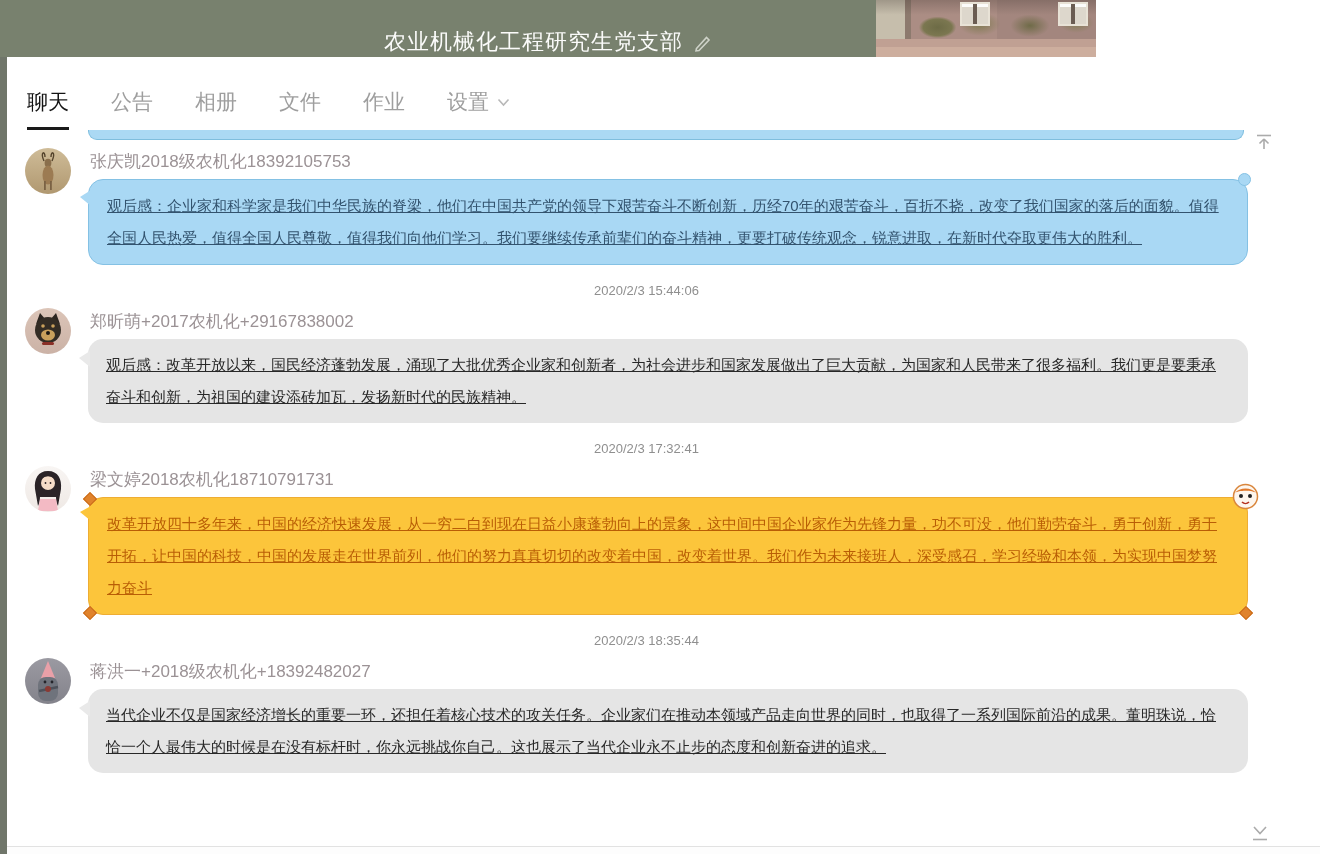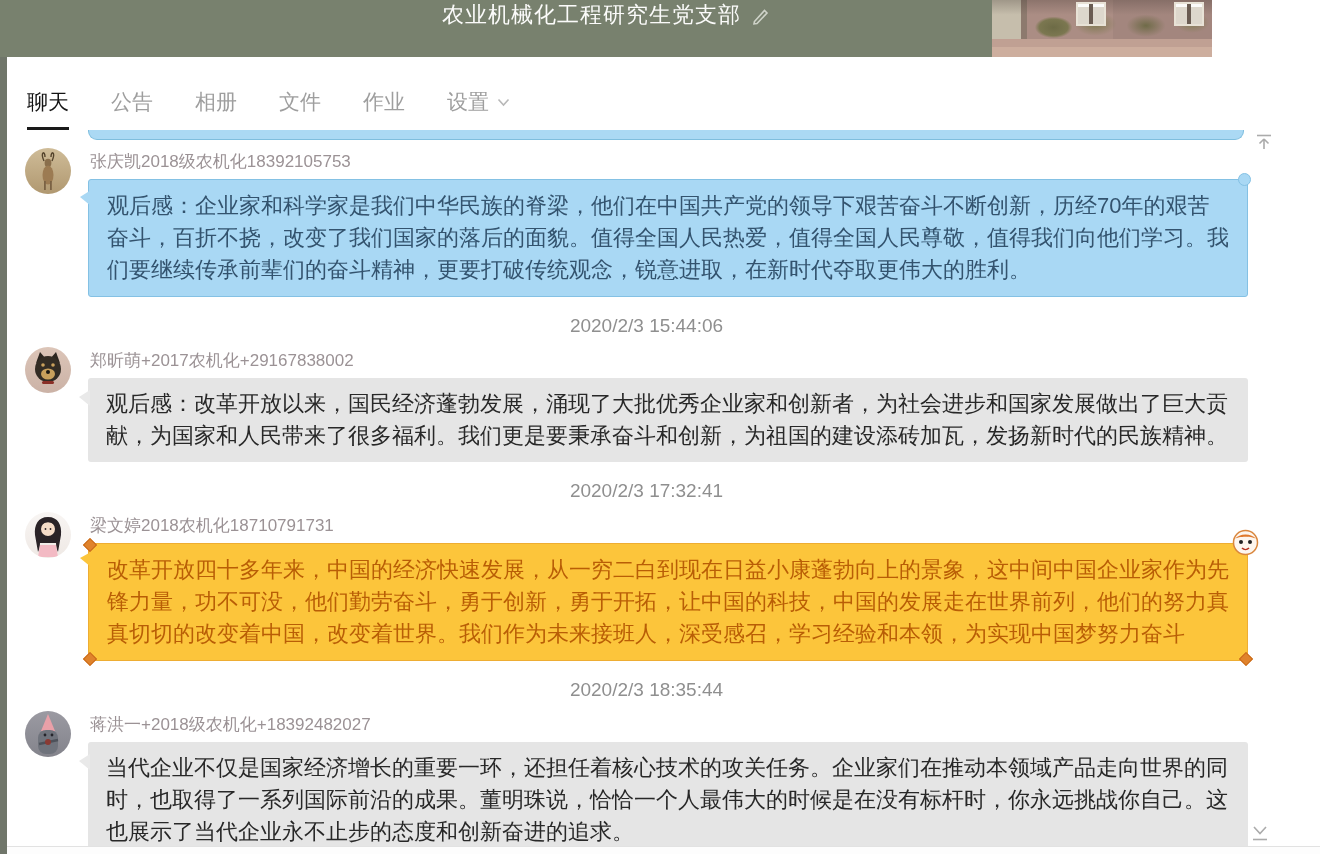--- a/index.html
+++ b/index.html
@@ -3,22 +3,22 @@
 <meta charset="utf-8">
 <style>
   html,body{margin:0;padding:0;}
   body{
     width:1320px;height:854px;overflow:hidden;position:relative;
     background:#ffffff;
     font-family:"Liberation Sans","DejaVu Sans",sans-serif;
   }
   
   .header{
-    position:absolute;left:0;top:0;width:1212px;height:57px;
-    background:#78816e;display:flex;align-items:flex-start;justify-content:center;
+    position:absolute;left:0;top:0;width:1096px;height:57px;
+    background:#78816e;display:flex;align-items:flex-end;justify-content:center;
   }
   .header-title{
     color:#fbfbfa;font-size:22px;letter-spacing:1px;z-index:2;
     display:flex;align-items:center;gap:10px;
   }
   .pencil{width:19px;height:19px;opacity:.85;cursor:pointer;}
   .header-photo{
     position:absolute;right:0;top:0;width:220px;height:57px;z-index:1;
     background:
       radial-gradient(ellipse 26px 15px at 28% 48%, #6d6b46 0%, #7b7750 55%, rgba(0,0,0,0) 72%),
@@ -65,22 +65,22 @@
   }
   .msg{display:flex;align-items:flex-start;margin-left:18px;}
   .avatar{
     width:46px;height:46px;border-radius:50%;overflow:hidden;flex:0 0 46px;
     margin-right:17px;cursor:pointer;
   }
   .avatar svg{display:block;}
   .mcol{display:flex;flex-direction:column;max-width:1162px;}
   .mname{font-size:17px;color:#9b9295;margin:2px 0 6px 2px;cursor:pointer;}
   .bubble{
-    position:relative;box-sizing:border-box;border-radius:3px;
-    padding:10px 18px;font-size:22px;line-height:32px;max-width:1160px;
+    position:relative;box-sizing:border-box;border-radius:15px;
+    padding:10px 18px;font-size:15px;line-height:32px;max-width:1160px;text-decoration:underline;
   }
   .bubble.blue{
     background:#a9d8f4;border:1px solid #84c1e4;color:#33536e;
   }
   .bubble.blue::before{ 
     content:"";position:absolute;left:-9px;top:10px;width:0;height:0;
     border-top:7px solid transparent;border-bottom:9px solid transparent;
     border-right:11px solid #a9d8f4;
   }
   .blue-curl{ 
@@ -105,21 +105,21 @@
   }
   .pin{
     position:absolute;width:8px;height:8px;background:#e0832c;transform:rotate(45deg);
     border:1px solid #c96a18;
   }
   .pin.tl{left:-4px;top:-4px;}
   .pin.bl{left:-4px;bottom:-4px;}
   .pin.br{right:-4px;bottom:-4px;}
   .mask-icon{position:absolute;right:-12px;top:-15px;width:27px;height:27px;}
   .tstamp{
-    text-align:center;color:#8f8f8f;font-size:19px;margin:18px 0 10px 0;
+    text-align:center;color:#8f8f8f;font-size:13px;margin:18px 0 10px 0;
   }
   
   .scroll-thumb{
     position:absolute;left:1291px;top:308px;width:13px;height:155px;
     background:#c6c6c6;border-radius:7px;cursor:pointer;
   }
   .jump-top{position:absolute;right:12px;top:3px;width:20px;height:18px;cursor:pointer;}
   .jump-bottom{position:absolute;right:16px;bottom:4px;width:20px;height:18px;cursor:pointer;}
   .bottom-strip{
     position:absolute;left:7px;top:846px;width:1313px;height:8px;background:#fdfdfd;

